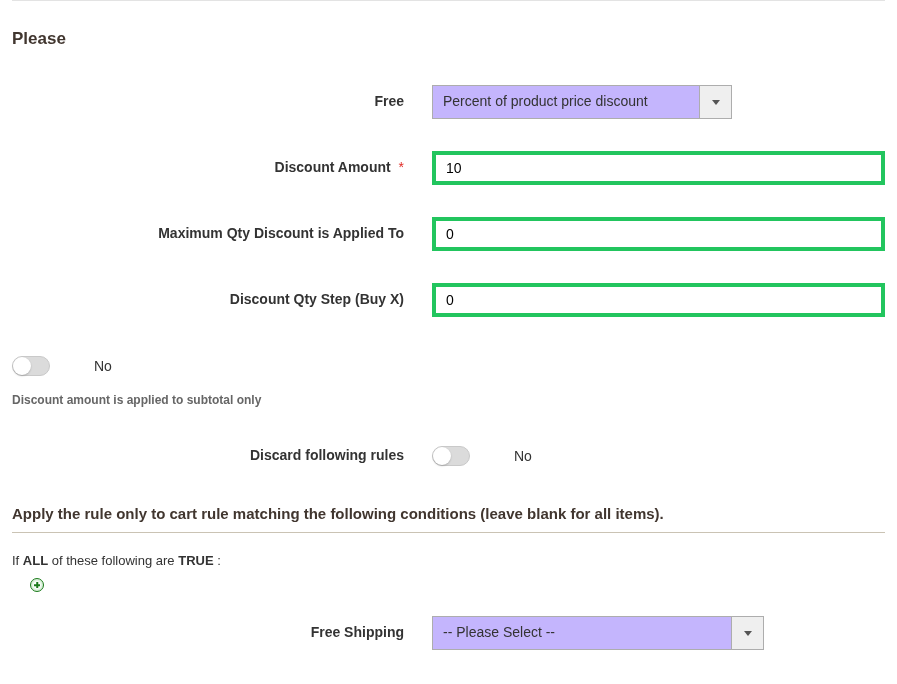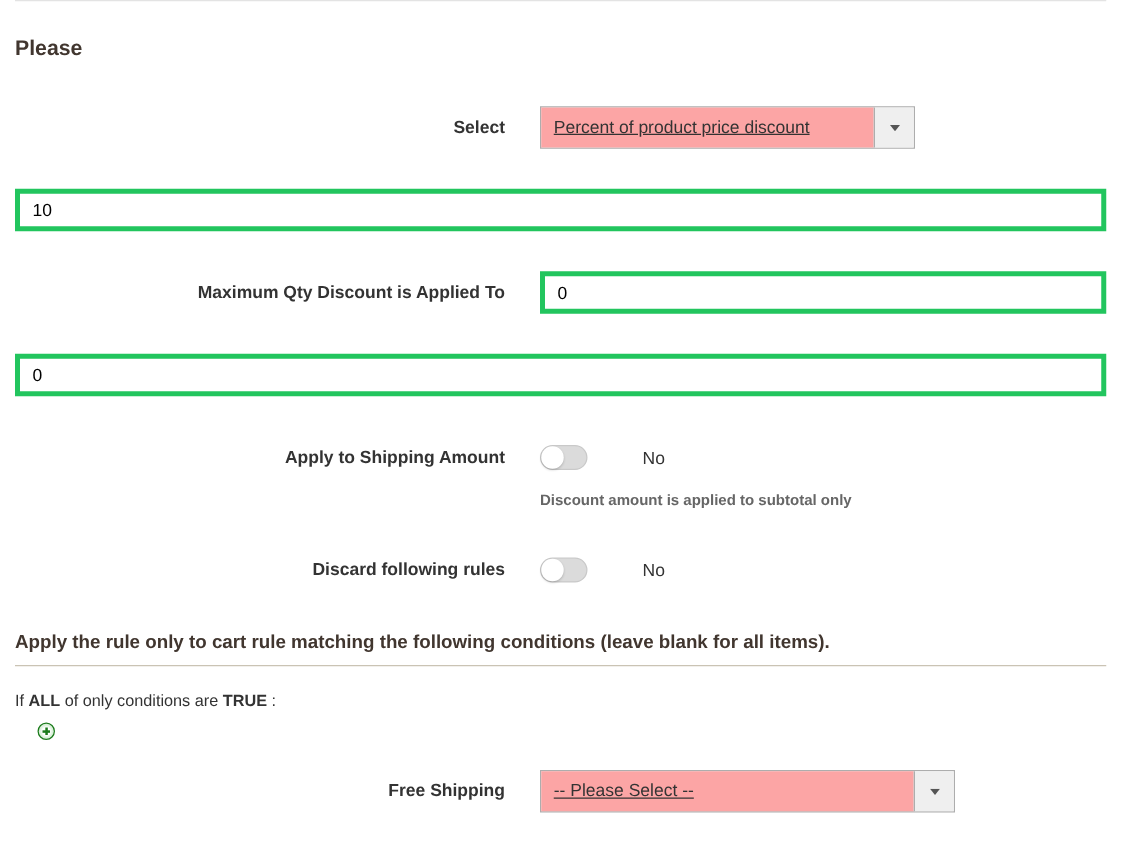--- a/index.html
+++ b/index.html
@@ -47,22 +47,21 @@
   .select-wrap {
     display: flex;
     width: 300px;
     height: 34px;
     border: 1px solid #adadad;
   }
   .select-wrap .select-value {
     flex: 1;
     padding: 7px 10px;
     font-size: 14px;
-    background: #fca5a5;
-    text-decoration: underline;
+    background: #c4b5fd;
   }
   .select-wrap .select-arrow {
     width: 32px;
     background: #efefef;
     border-left: 1px solid #adadad;
     display: flex;
     align-items: center;
     justify-content: center;
   }
   .select-arrow svg { width: 8px; height: 5px; }
@@ -154,54 +153,58 @@
   }
 </style>
 </head>
 <body>
 
 <div class="top-divider"></div>
 
 <h2 class="section-title">Please</h2>
 
 <div class="field-row">
-  <div class="field-label">Select</div>
+  <div class="field-label">Free</div>
   <div class="field-control">
     <div class="select-wrap">
       <div class="select-value">Percent of product price discount</div>
       <div class="select-arrow">
         <svg viewBox="0 0 8 5">
             <path d="M0 0 L4 5 L8 0 Z" fill="#555"></path>
           </svg>
       </div>
     </div>
   </div>
 </div>
 
 <div class="field-row">
+  <div class="field-label">
+    <span>Discount Amount</span>
+    <span class="req">*</span>
+  </div>
   <div class="field-control">
     <input class="text-input" value="10" style="">
   </div>
 </div>
 
 <div class="field-row">
   <div class="field-label">Maximum Qty Discount is Applied To</div>
   <div class="field-control">
     <input class="text-input" value="0" style="">
   </div>
 </div>
 
 <div class="field-row">
+  <div class="field-label">Discount Qty Step (Buy X)</div>
   <div class="field-control">
     <input class="text-input" value="0" style="">
   </div>
 </div>
 
 <div class="field-row">
-  <div class="field-label">Apply to Shipping Amount</div>
   <div class="field-control">
     <div class="toggle-row">
       <div class="toggle">
         <div class="knob"></div>
       </div>
       <span class="toggle-label">No</span>
     </div>
     <div class="field-note">Discount amount is applied to subtotal only</div>
   </div>
 </div>
@@ -215,21 +218,21 @@
       </div>
       <span class="toggle-label">No</span>
     </div>
   </div>
 </div>
 
 <div class="subsection-heading">Apply the rule only to cart rule matching the following conditions (leave blank for all items).</div>
 <div class="subsection-divider"></div>
 
 <div class="condition-line">
-  <span>If </span><span class="bold">ALL</span><span>  of only conditions are </span><span class="bold">TRUE</span><span> :</span>
+  <span>If </span><span class="bold">ALL</span><span>  of these following are </span><span class="bold">TRUE</span><span> :</span>
 </div>
 
 <div class="cond-add">
   <div class="add-icon"></div>
 </div>
 
 <div class="field-row">
   <div class="field-label">Free Shipping</div>
   <div class="field-control">
     <div class="select-wrap" style="width:332px">

